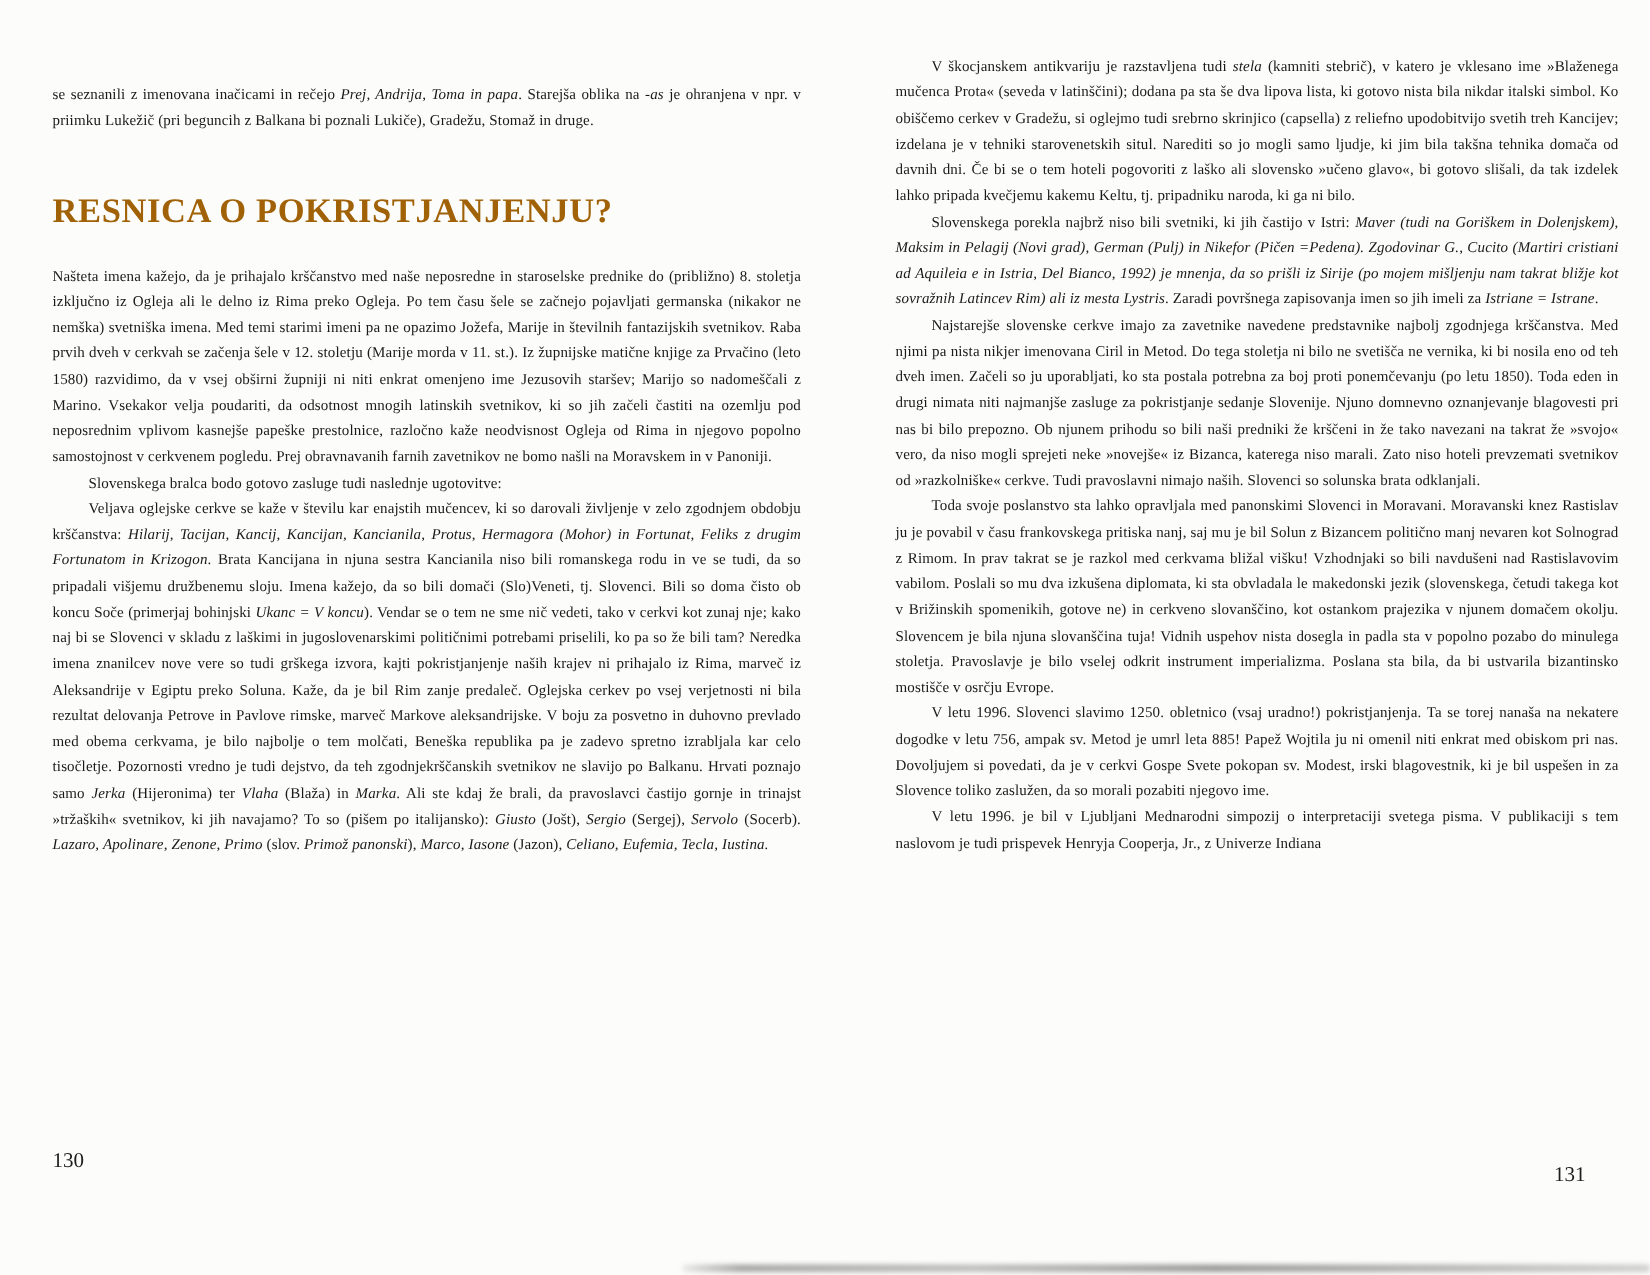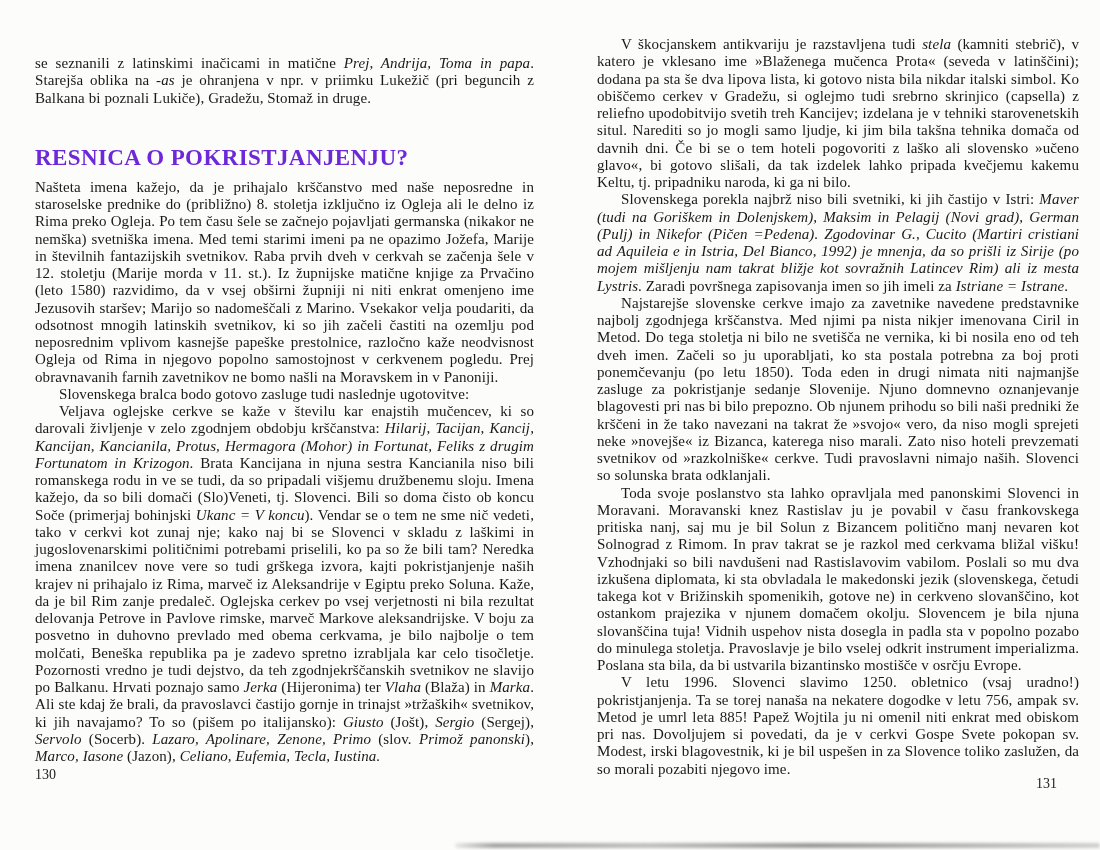--- a/index.html
+++ b/index.html
@@ -9,32 +9,32 @@
     font-family:"Liberation Serif","DejaVu Serif",serif;
     color:#191919;
     overflow:hidden;
   }
   .sheet{position:relative;width:1100px;height:850px;background:#fcfcfa;}
   .page{position:absolute;}
   .page-left{left:35px;top:55px;width:499px;height:780px;}
   .page-right{left:597px;top:36px;width:482px;height:800px;}
   .body-text p, .intro p{
     margin:0;
-    font-size:15px;
+    font-size:10px;
     line-height:17.25px;
     text-align:justify;
     letter-spacing:0.1px;
   }
   .body-text p.indent{text-indent:24px;}
   h1.heading{
     font-size:23px;
     font-weight:bold;
     letter-spacing:0.4px;
-    margin:38px 0 8px 0;
-    color:#6d28d9;
+    margin:38px 0 22px 0;
+    color:#a16207;
     font-family:"Liberation Serif","DejaVu Serif",serif;
   }
   .page-number{
     position:absolute;
     font-size:14px;
     color:#1c1c1c;
   }
   .pn-left{left:0;top:712px;}
   .pn-right{right:22px;top:740px;text-align:right;}
   .scan-smudge{
@@ -52,37 +52,38 @@
     border-radius:2px;
   }
 </style>
 </head>
 <body>
 
 <div class="sheet">
 
   <div class="page page-left">
     <div class="intro body-text">
-        <p class=""><span>se seznanili z latinskimi inačicami in matične </span><i>Prej, Andrija, Toma in papa</i><span>. Starejša oblika na </span><i>-as</i><span> je ohranjena v npr. v priimku Lukežič (pri beguncih z Balkana bi poznali Lukiče), Gradežu, Stomaž in druge.</span></p>
+        <p class=""><span>se seznanili z imenovana inačicami in rečejo </span><i>Prej, Andrija, Toma in papa</i><span>. Starejša oblika na </span><i>-as</i><span> je ohranjena v npr. v priimku Lukežič (pri beguncih z Balkana bi poznali Lukiče), Gradežu, Stomaž in druge.</span></p>
       </div>
     <h1 class="heading">RESNICA O POKRISTJANJENJU?</h1>
     <div class="body-text">
         <p class=""><span>Našteta imena kažejo, da je prihajalo krščanstvo med naše neposredne in staroselske prednike do (približno) 8. stoletja izključno iz Ogleja ali le delno iz Rima preko Ogleja. Po tem času šele se začnejo pojavljati germanska (nikakor ne nemška) svetniška imena. Med temi starimi imeni pa ne opazimo Jožefa, Marije in številnih fantazijskih svetnikov. Raba prvih dveh v cerkvah se začenja šele v 12. stoletju (Marije morda v 11. st.). Iz župnijske matične knjige za Prvačino (leto 1580) razvidimo, da v vsej obširni župniji ni niti enkrat omenjeno ime Jezusovih staršev; Marijo so nadomeščali z Marino. Vsekakor velja poudariti, da odsotnost mnogih latinskih svetnikov, ki so jih začeli častiti na ozemlju pod neposrednim vplivom kasnejše papeške prestolnice, razločno kaže neodvisnost Ogleja od Rima in njegovo popolno samostojnost v cerkvenem pogledu. Prej obravnavanih farnih zavetnikov ne bomo našli na Moravskem in v Panoniji.</span></p>
         <p class="indent"><span>Slovenskega bralca bodo gotovo zasluge tudi naslednje ugotovitve:</span></p>
         <p class="indent"><span>Veljava oglejske cerkve se kaže v številu kar enajstih mučencev, ki so darovali življenje v zelo zgodnjem obdobju krščanstva: </span><i>Hilarij, Tacijan, Kancij, Kancijan, Kancianila, Protus, Hermagora (Mohor) in Fortunat, Feliks z drugim Fortunatom in Krizogon</i><span>. Brata Kancijana in njuna sestra Kancianila niso bili romanskega rodu in ve se tudi, da so pripadali višjemu družbenemu sloju. Imena kažejo, da so bili domači (Slo)Veneti, tj. Slovenci. Bili so doma čisto ob koncu Soče (primerjaj bohinjski </span><i>Ukanc = V koncu</i><span>). Vendar se o tem ne sme nič vedeti, tako v cerkvi kot zunaj nje; kako naj bi se Slovenci v skladu z laškimi in jugoslovenarskimi političnimi potrebami priselili, ko pa so že bili tam? Neredka imena znanilcev nove vere so tudi grškega izvora, kajti pokristjanjenje naših krajev ni prihajalo iz Rima, marveč iz Aleksandrije v Egiptu preko Soluna. Kaže, da je bil Rim zanje predaleč. Oglejska cerkev po vsej verjetnosti ni bila rezultat delovanja Petrove in Pavlove rimske, marveč Markove aleksandrijske. V boju za posvetno in duhovno prevlado med obema cerkvama, je bilo najbolje o tem molčati, Beneška republika pa je zadevo spretno izrabljala kar celo tisočletje. Pozornosti vredno je tudi dejstvo, da teh zgodnjekrščanskih svetnikov ne slavijo po Balkanu. Hrvati poznajo samo </span><i>Jerka</i><span> (Hijeronima) ter </span><i>Vlaha</i><span> (Blaža) in </span><i>Marka</i><span>. Ali ste kdaj že brali, da pravoslavci častijo gornje in trinajst »tržaških« svetnikov, ki jih navajamo? To so (pišem po italijansko): </span><i>Giusto</i><span> (Jošt), </span><i>Sergio</i><span> (Sergej), </span><i>Servolo</i><span> (Socerb). </span><i>Lazaro, Apolinare, Zenone, Primo</i><span> (slov. </span><i>Primož panonski</i><span>), </span><i>Marco, Iasone</i><span> (Jazon), </span><i>Celiano, Eufemia, Tecla, Iustina.</i></p>
       </div>
     <div class="page-number pn-left">130</div>
   </div>
 
   <div class="page page-right">
     <div class="body-text">
         <p class="indent"><span>V škocjanskem antikvariju je razstavljena tudi </span><i>stela</i><span> (kamniti stebrič), v katero je vklesano ime »Blaženega mučenca Prota« (seveda v latinščini); dodana pa sta še dva lipova lista, ki gotovo nista bila nikdar italski simbol. Ko obiščemo cerkev v Gradežu, si oglejmo tudi srebrno skrinjico (capsella) z reliefno upodobitvijo svetih treh Kancijev; izdelana je v tehniki starovenetskih situl. Narediti so jo mogli samo ljudje, ki jim bila takšna tehnika domača od davnih dni. Če bi se o tem hoteli pogovoriti z laško ali slovensko »učeno glavo«, bi gotovo slišali, da tak izdelek lahko pripada kvečjemu kakemu Keltu, tj. pripadniku naroda, ki ga ni bilo.</span></p>
         <p class="indent"><span>Slovenskega porekla najbrž niso bili svetniki, ki jih častijo v Istri: </span><i>Maver (tudi na Goriškem in Dolenjskem), Maksim in Pelagij (Novi grad), German (Pulj) in Nikefor (Pičen =Pedena). Zgodovinar G., Cucito (Martiri cristiani ad Aquileia e in Istria, Del Bianco, 1992) je mnenja, da so prišli iz Sirije (po mojem mišljenju nam takrat bližje kot sovražnih Latincev Rim) ali iz mesta Lystris</i><span>. Zaradi površnega zapisovanja imen so jih imeli za </span><i>Istriane = Istrane</i><span>.</span></p>
         <p class="indent"><span>Najstarejše slovenske cerkve imajo za zavetnike navedene predstavnike najbolj zgodnjega krščanstva. Med njimi pa nista nikjer imenovana Ciril in Metod. Do tega stoletja ni bilo ne svetišča ne vernika, ki bi nosila eno od teh dveh imen. Začeli so ju uporabljati, ko sta postala potrebna za boj proti ponemčevanju (po letu 1850). Toda eden in drugi nimata niti najmanjše zasluge za pokristjanje sedanje Slovenije. Njuno domnevno oznanjevanje blagovesti pri nas bi bilo prepozno. Ob njunem prihodu so bili naši predniki že krščeni in že tako navezani na takrat že »svojo« vero, da niso mogli sprejeti neke »novejše« iz Bizanca, katerega niso marali. Zato niso hoteli prevzemati svetnikov od »razkolniške« cerkve. Tudi pravoslavni nimajo naših. Slovenci so solunska brata odklanjali.</span></p>
         <p class="indent"><span>Toda svoje poslanstvo sta lahko opravljala med panonskimi Slovenci in Moravani. Moravanski knez Rastislav ju je povabil v času frankovskega pritiska nanj, saj mu je bil Solun z Bizancem politično manj nevaren kot Solnograd z Rimom. In prav takrat se je razkol med cerkvama bližal višku! Vzhodnjaki so bili navdušeni nad Rastislavovim vabilom. Poslali so mu dva izkušena diplomata, ki sta obvladala le makedonski jezik (slovenskega, četudi takega kot v Brižinskih spomenikih, gotove ne) in cerkveno slovanščino, kot ostankom prajezika v njunem domačem okolju. Slovencem je bila njuna slovanščina tuja! Vidnih uspehov nista dosegla in padla sta v popolno pozabo do minulega stoletja. Pravoslavje je bilo vselej odkrit instrument imperializma. Poslana sta bila, da bi ustvarila bizantinsko mostišče v osrčju Evrope.</span></p>
         <p class="indent"><span>V letu 1996. Slovenci slavimo 1250. obletnico (vsaj uradno!) pokristjanjenja. Ta se torej nanaša na nekatere dogodke v letu 756, ampak sv. Metod je umrl leta 885! Papež Wojtila ju ni omenil niti enkrat med obiskom pri nas. Dovoljujem si povedati, da je v cerkvi Gospe Svete pokopan sv. Modest, irski blagovestnik, ki je bil uspešen in za Slovence toliko zaslužen, da so morali pozabiti njegovo ime.</span></p>
+        <p class="indent"><span>V letu 1996. je bil v Ljubljani Mednarodni simpozij o interpretaciji svetega pisma. V publikaciji s tem naslovom je tudi prispevek Henryja Cooperja, Jr., z Univerze Indiana</span></p>
       </div>
     <div class="page-number pn-right">131</div>
   </div>
 
   <div class="scan-smudge"></div>
 
 </div>
 
 </body></html>

